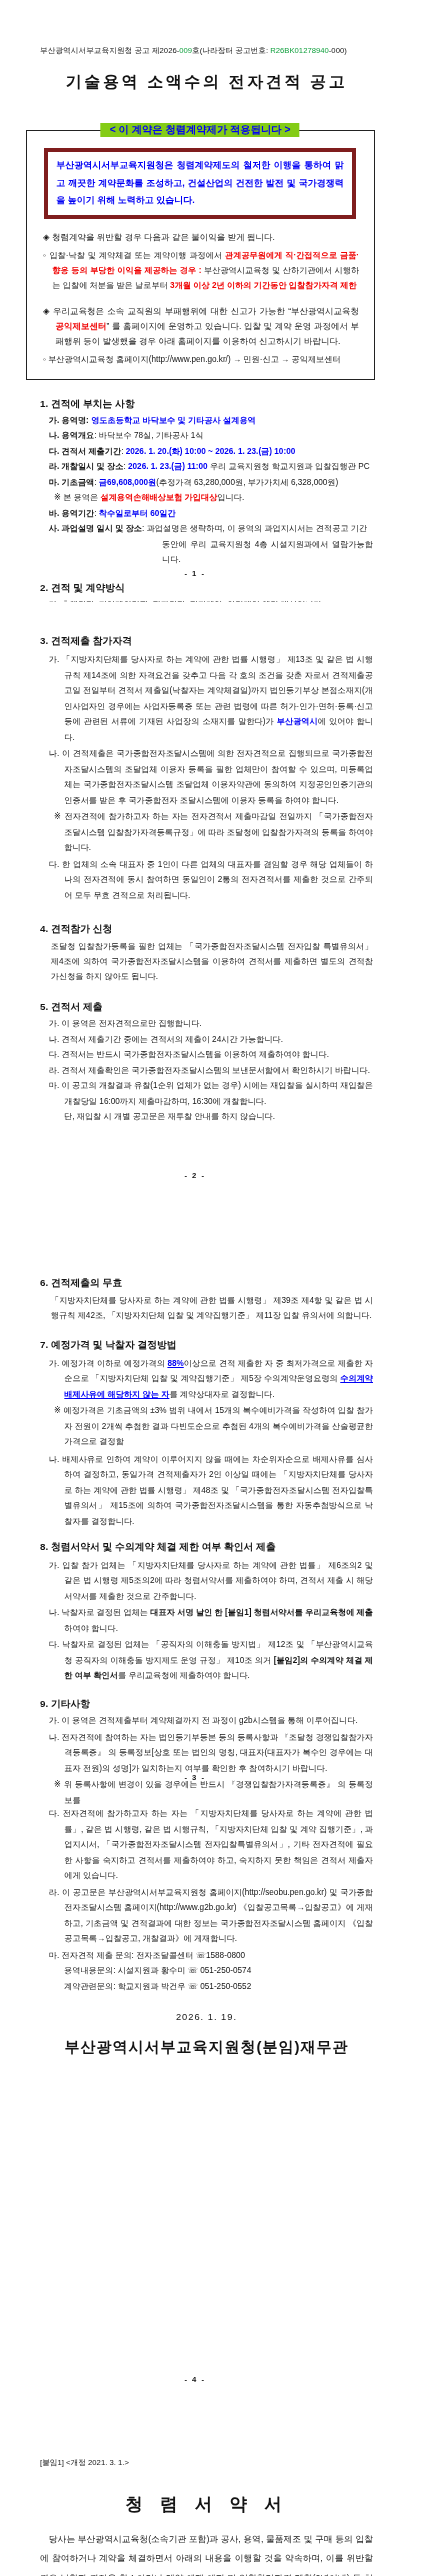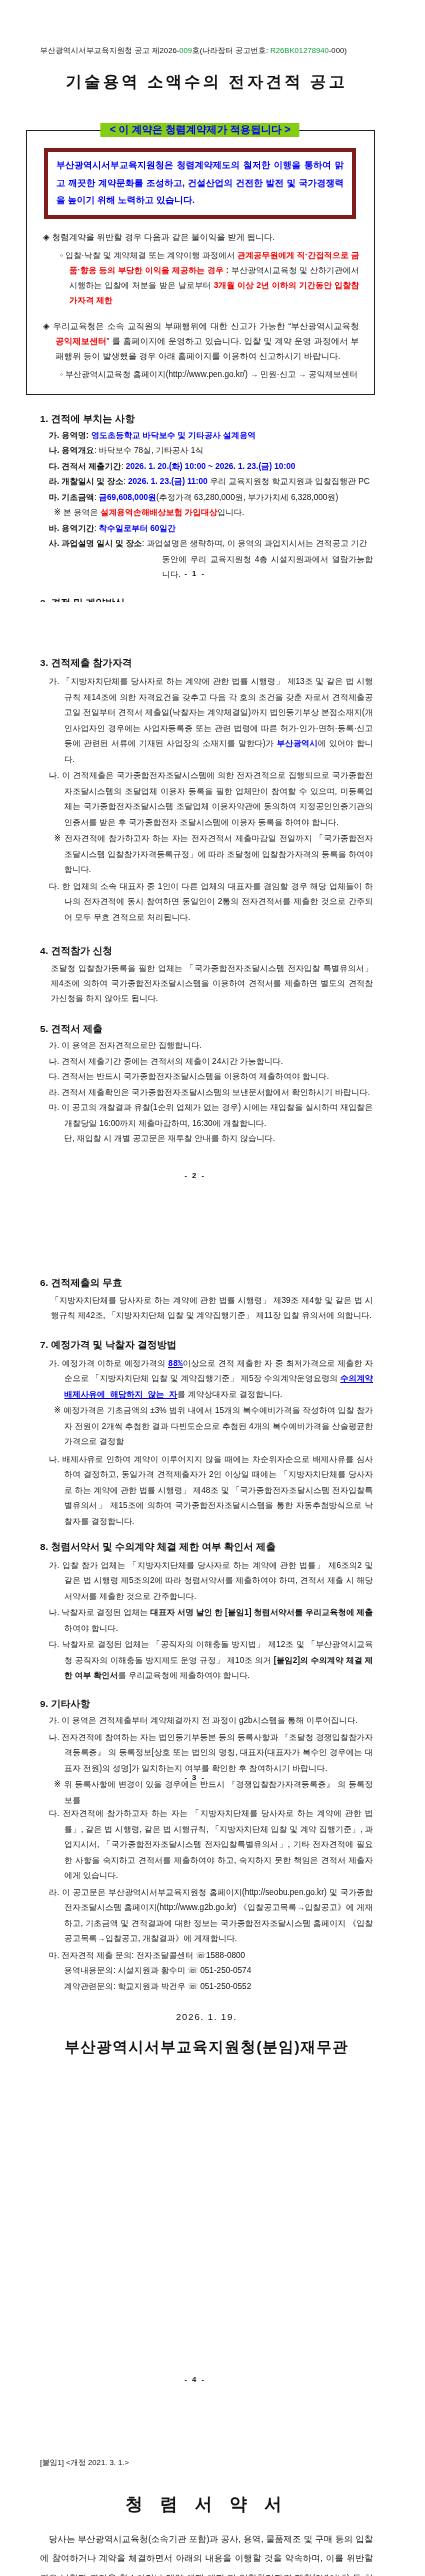--- a/index.html
+++ b/index.html
@@ -13,27 +13,27 @@
   .doc-title{font-size:16px;font-weight:bold;letter-spacing:2.6px;line-height:23px;}
   .center{text-align:center;}
   .item{margin-left:8.8px;padding-left:15.5px;text-indent:-15.5px;line-height:15.5px;}
   .sub{margin-left:14px;padding-left:10.3px;text-indent:-10.3px;line-height:15.5px;}
   .body-ind{margin-left:10.8px;}
   .cont-ind{margin-left:24px;}
   .c-red{color:#f00000;}
   .c-blue{color:#0000f5;}
   .c-green{color:#0f9f3c;}
   .bb{font-weight:bold;}
-  .uu{text-decoration:underline;font-family:Liberation Mono, monospace;}
+  .uu{text-decoration:underline;}
   
   .lbox{position:relative;border:1px solid #222;margin-left:-14.4px;margin-right:-1.5px;padding:17.5px 14.4px 12.4px 14.4px;}
   .legend{position:absolute;top:-8.2px;left:50%;transform:translateX(-50%);background:#84cc16;padding:0 9.3px;color:#0000f5;font-size:10.3px;font-weight:bold;white-space:nowrap;}
   .ibox{border:4px solid #7f1d1d;margin:0 3.1px;padding:5.2px 8.2px;color:#0000f5;font-weight:bold;font-size:9px;line-height:17.5px;}
   .dia{margin-left:2.1px;padding-left:12.4px;text-indent:-12.4px;font-size:8.5px;line-height:15px;}
-  .cir{margin-left:19px;padding-left:9.3px;text-indent:-9.3px;font-size:8.2px;line-height:15px;}
+  .cir{margin-left:2px;padding-left:9.3px;text-indent:-9.3px;font-size:8.2px;line-height:15px;}
   .pfoot{position:absolute;left:0;right:0;bottom:24px;text-align:center;font-weight:bold;font-size:7.7px;letter-spacing:1.5px;}
 </style>
 </head>
 <body>
 
 <div id="doc">
     <section class="page">
       <div class="blk hdr t-p" style="margin-top: 45px;"><span>부산광역시서부교육지원청 공고 제2026-</span><span class="c-green">009</span><span>호(나라장터 공고번호: </span><span class="c-green">R26BK01278940</span><span>-000)</span></div>
       <div class="blk doc-title center t-heading" style="margin-top: 13.4px;"><span class="bb">기술용역 소액수의 전자견적 공고</span></div>
       <div class="blk t-legendbox lbox" style="margin-top: 37px;">
@@ -53,21 +53,21 @@
       <div class="blk sub t-p"><span>※ 본 용역은 </span><span class="c-red bb">설계용역손해배상보험 가입대상</span><span>입니다.</span></div>
       <div class="blk item t-p"><span class="bb">바. </span><span class="bb">용역기간</span><span>: </span><span class="c-blue bb">착수일로부터 60일간</span></div>
       <div class="blk item t-p"><span class="bb">사. </span><span class="bb">과업설명 일시 및 장소</span><span>: </span><span>과업설명은 생략하며, 이 용역의 과업지시서는 견적공고 기간</span></div>
       <div class="blk t-p t-p" style="margin-left: 122px; line-height: 15.5px;"><span>동안에 우리 교육지원청 4층 시설지원과에서 열람가능합니다.</span></div>
       <div class="blk sec t-heading" style="margin-top: 12.4px;"><span class="bb">2. 견적 및 계약방식</span></div>
       <div class="blk item t-p" style="margin-top: 2.1px;"><span>가. 총액견적, 지역제한경쟁, 전자견적, 전자계약, 청렴계약 체결 대상입니다.</span></div>
       <div class="blk item t-p"><span>나. 적격심사 비대상 용역입니다.</span></div>
       <div class="pfoot">- 1 -</div>
     </section>
     <section class="page">
-      <div class="blk sec t-heading" style="margin-top: 53px;"><span class="bb">3. 견적제출 참가자격</span></div>
+      <div class="blk sec t-heading" style="margin-top: 31px;"><span class="bb">3. 견적제출 참가자격</span></div>
       <div class="blk item t-p" style="margin-top: 4.1px;"><span>가. 「지방자치단체를 당사자로 하는 계약에 관한 법률 시행령」 제13조 및 같은 법 시행규칙 제14조에 의한 자격요건을 갖추고 다음 각 호의 조건을 갖춘 자로서 견적제출공고일 전일부터 견적서 제출일(낙찰자는 계약체결일)까지 법인등기부상 본점소재지(개인사업자인 경우에는 사업자등록증 또는 관련 법령에 따른 허가·인가·면허·등록·신고 등에 관련된 서류에 기재된 사업장의 소재지를 말한다)가 </span><span class="c-blue bb">부산광역시</span><span>에 있어야 합니다.</span></div>
       <div class="blk item t-p" style="margin-top: 1px;"><span>나. 이 견적제출은 국가종합전자조달시스템에 의한 전자견적으로 집행되므로 국가종합전자조달시스템의 조달업체 이용자 등록을 필한 업체만이 참여할 수 있으며, 미등록업체는 국가종합전자조달시스템 조달업체 이용자약관에 동의하여 지정공인인증기관의 인증서를 받은 후 국가종합전자 조달시스템에 이용자 등록을 하여야 합니다.</span></div>
       <div class="blk sub t-p" style="margin-top: 1px;"><span>※ 전자견적에 참가하고자 하는 자는 전자견적서 제출마감일 전일까지 「국가종합전자조달시스템 입찰참가자격등록규정」에 따라 조달청에 입찰참가자격의 등록을 하여야 합니다.</span></div>
       <div class="blk item t-p" style="margin-top: 1px;"><span>다. 한 업체의 소속 대표자 중 1인이 다른 업체의 대표자를 겸임할 경우 해당 업체들이 하나의 전자견적에 동시 참여하면 동일인이 2통의 전자견적서를 제출한 것으로 간주되어 모두 무효 견적으로 처리됩니다.</span></div>
       <div class="blk sec t-heading" style="margin-top: 17.5px;"><span class="bb">4. 견적참가 신청</span></div>
       <div class="blk t-p body-ind t-p" style="margin-top: 3.1px; line-height: 15px;"><span>조달청 입찰참가등록을 필한 업체는 「국가종합전자조달시스템 전자입찰 특별유의서」 제4조에 의하여 국가종합전자조달시스템을 이용하여 견적서를 제출하면 별도의 견적참가신청을 하지 않아도 됩니다.</span></div>
       <div class="blk sec t-heading" style="margin-top: 15.5px;"><span class="bb">5. 견적서 제출</span></div>
       <div class="blk item t-p" style="margin-top: 2.1px;"><span>가. 이 용역은 전자견적으로만 집행합니다.</span></div>
       <div class="blk item t-p"><span>나. 견적서 제출기간 중에는 견적서의 제출이 24시간 가능합니다.</span></div>
       <div class="blk item t-p"><span>다. 견적서는 반드시 국가종합전자조달시스템을 이용하여 제출하여야 합니다.</span></div>

